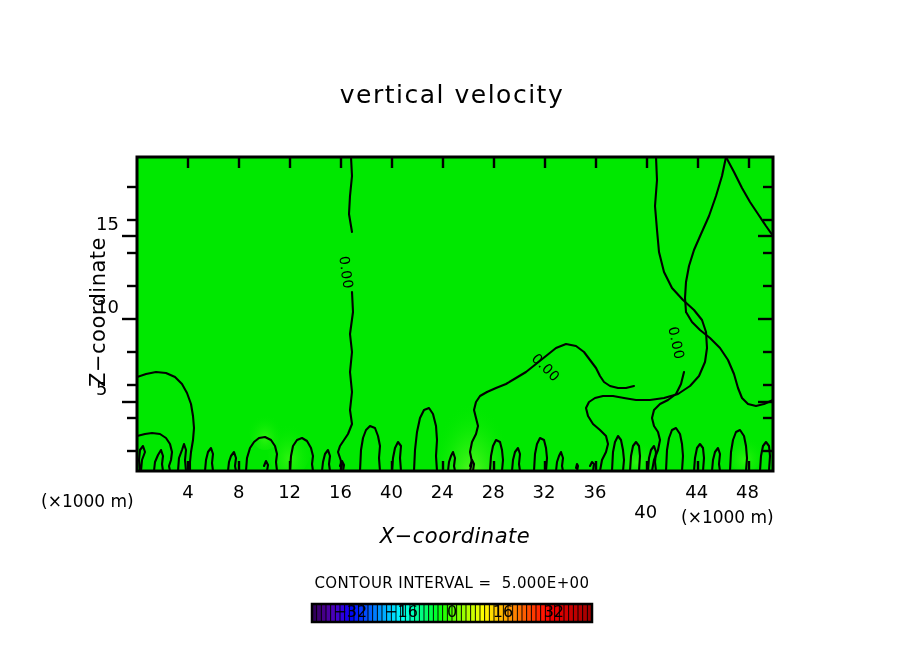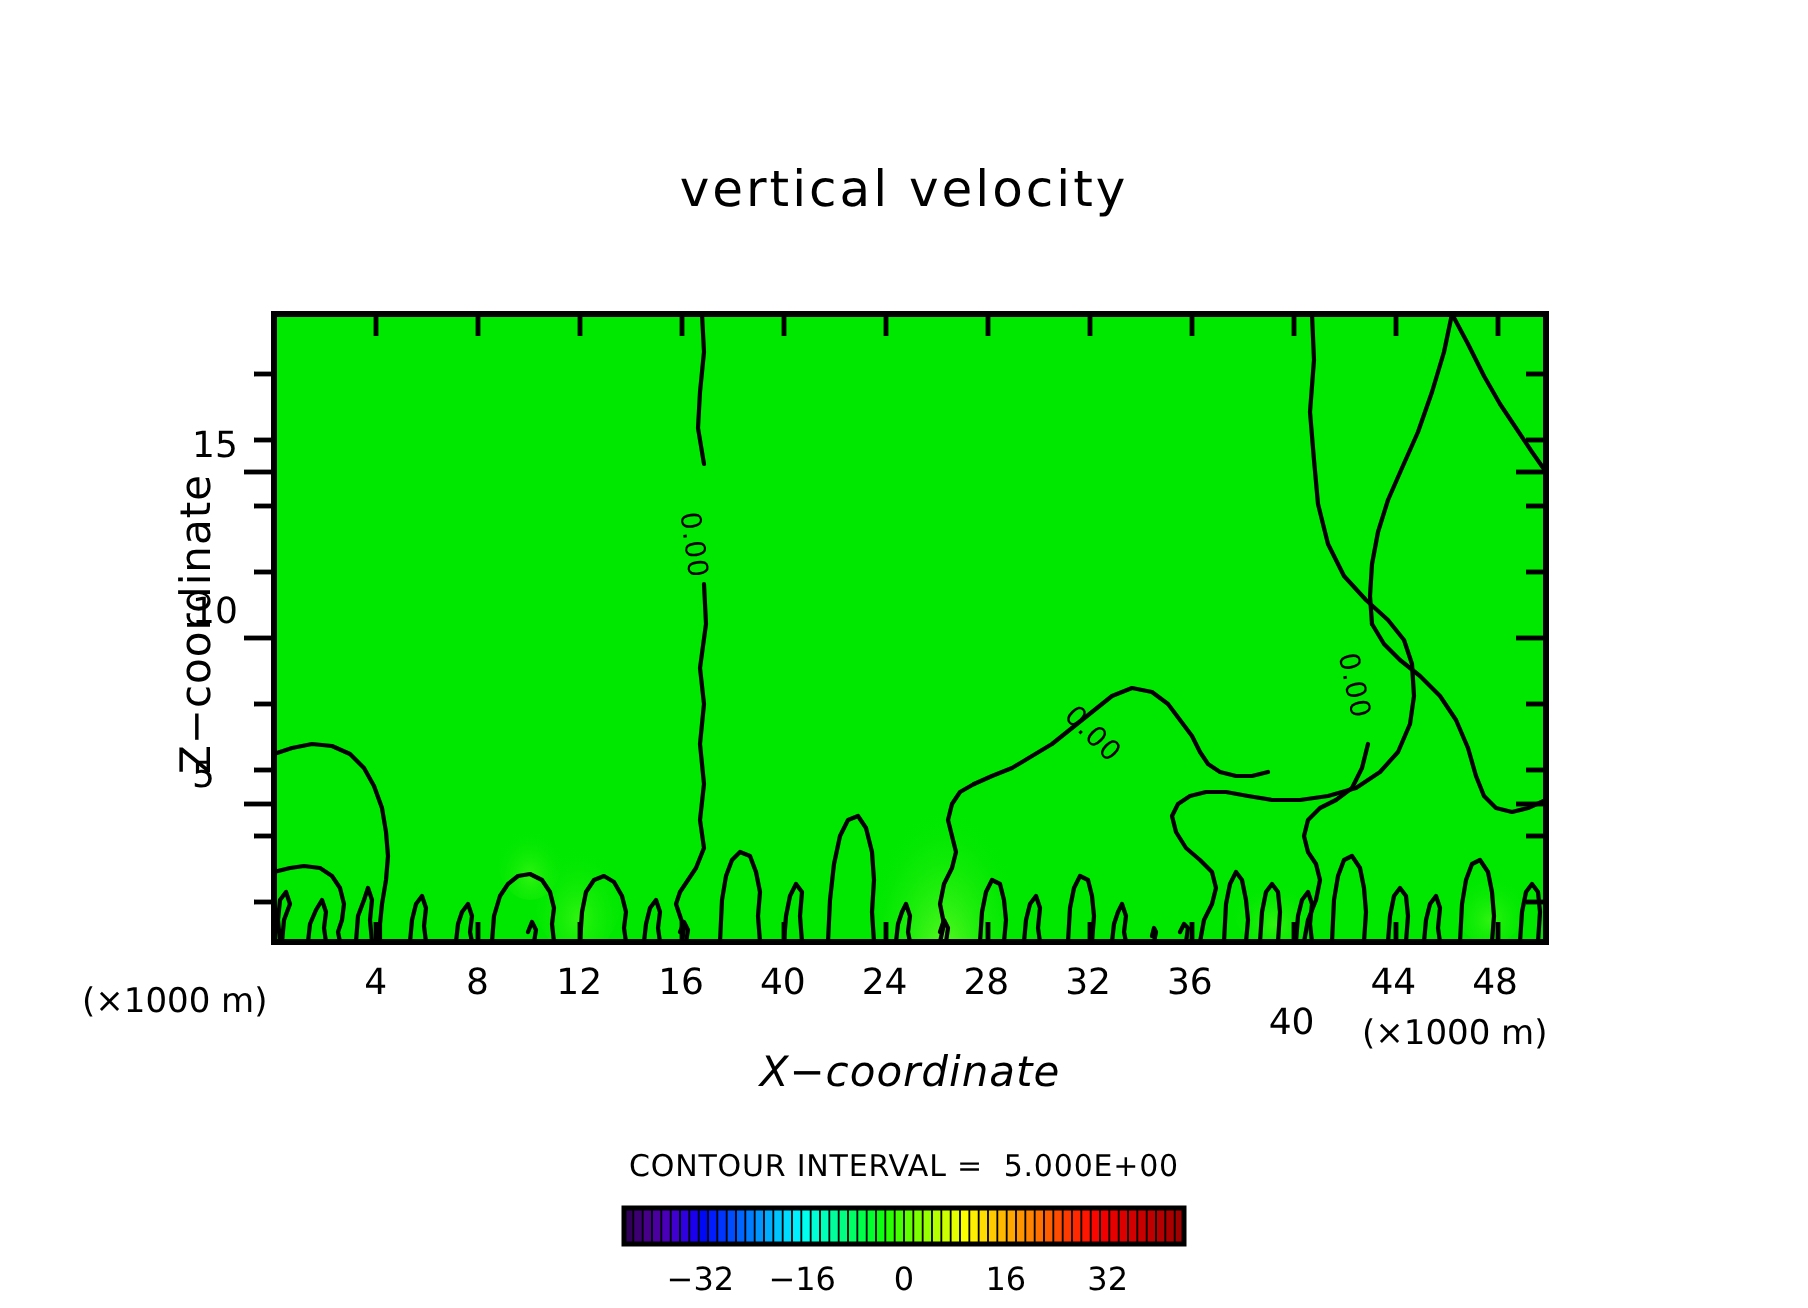--- a/index.html
+++ b/index.html
@@ -85,21 +85,21 @@
     left: 96px;
     font-size: 18px;
     color: #000;
     text-align: left;
     width: 30px;
     transform: translateY(-50%);
     white-space: pre;
   }
   .cbar-label {
     position: absolute;
-    top: 630px;
+    top: 602px;
     font-size: 16px;
     color: #000;
     text-align: right;
     transform: translateX(-50%);
     white-space: pre;
   }
   .contour-label {
     position: absolute;
     font-size: 14px;
     color: #000;

